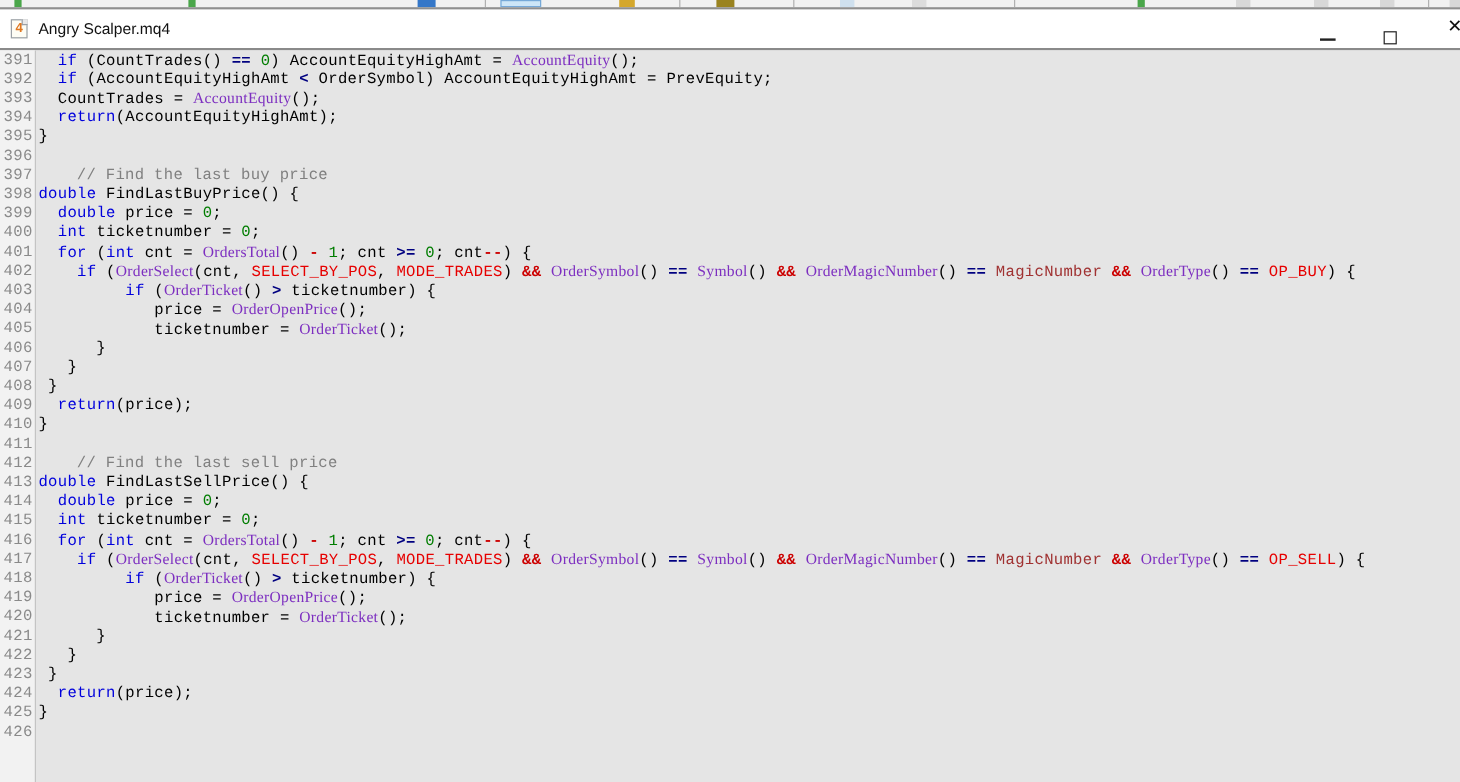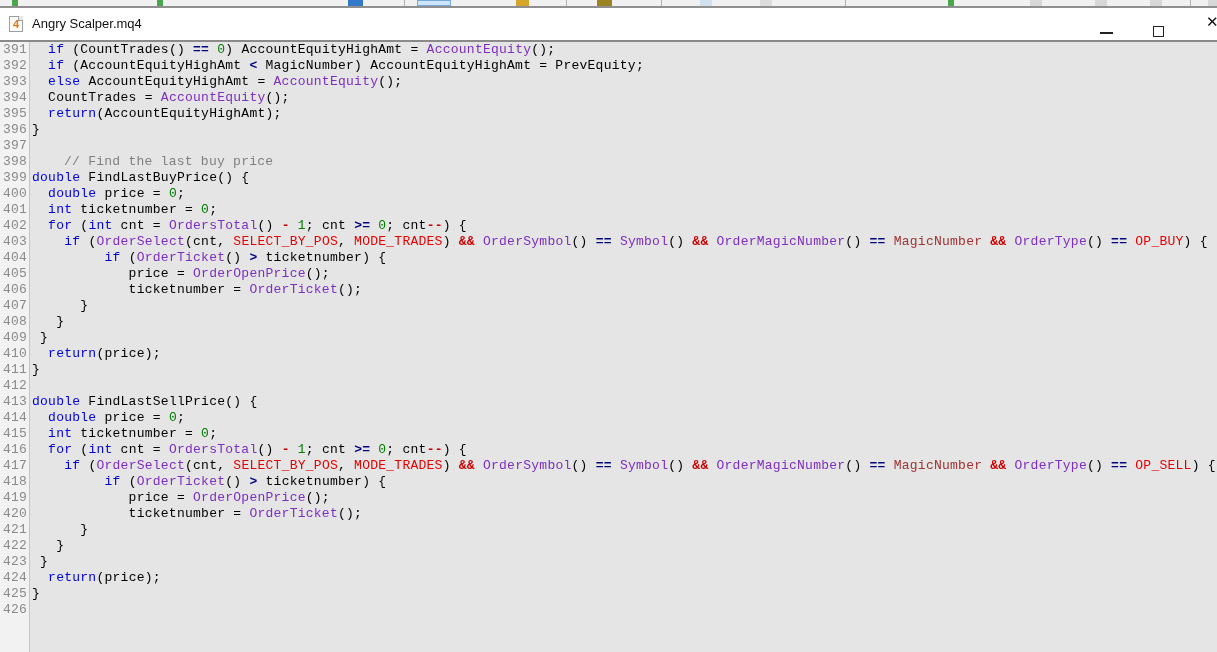--- a/index.html
+++ b/index.html
@@ -32,21 +32,21 @@
           display:flex;flex-direction:row;}
   .gutter{width:29px;background:#f2f2f2;border-right:1px solid #c4c4c4;flex:0 0 29px;}
   .gnum{height:16px;line-height:16px;padding-left:3px;
         font:13px "Liberation Mono","DejaVu Sans Mono",monospace;letter-spacing:0.25px;color:#8a8a8a;}
   .code{flex:1;overflow:hidden;padding-left:2px;}
   .row{height:16px;line-height:16px;white-space:pre;
        font:13px "Liberation Mono","DejaVu Sans Mono",monospace;letter-spacing:0.25px;color:#000;}
 
   
   .tk-kw {color:var(--kw);font-family:Liberation Mono, monospace;}
-  .tk-fn {color:var(--fn);}
+  .tk-fn {color:var(--fn);font-family:Liberation Serif, serif;}
   .tk-num{color:var(--num);}
   .tk-cmt{color:var(--cmt);margin-left:32px;}
   .tk-cst{color:var(--cst);}
   .tk-opr{color:var(--opr);font-weight:bold;}
   .tk-opn{color:var(--opn);font-weight:bold;}
   .tk-brn{color:var(--brn);}
   .tk-pl {color:var(--pl);}
 </style>
 </head>
 <body>
@@ -119,41 +119,41 @@
         <div class="gnum">420</div>
         <div class="gnum">421</div>
         <div class="gnum">422</div>
         <div class="gnum">423</div>
         <div class="gnum">424</div>
         <div class="gnum">425</div>
         <div class="gnum">426</div>
       </div>
     <div class="code" id="code">
         <div class="row"><span class="tk-pl">  </span><span class="tk-kw">if</span><span class="tk-pl"> (CountTrades() </span><span class="tk-opn">==</span><span class="tk-pl"> </span><span class="tk-num">0</span><span class="tk-pl">) AccountEquityHighAmt = </span><span class="tk-fn">AccountEquity</span><span class="tk-pl">();</span></div>
-        <div class="row"><span class="tk-pl">  </span><span class="tk-kw">if</span><span class="tk-pl"> (AccountEquityHighAmt </span><span class="tk-opn">&lt;</span><span class="tk-pl"> MagicNumber) AccountEquityHighAmt = PrevEquity;</span></div>
-        <div class="row"><span class="tk-pl">  </span><span class="tk-kw">else</span><span class="tk-pl"> AccountEquityHighAmt = </span><span class="tk-fn">AccountEquity</span><span class="tk-pl">();</span></div>
+        <div class="row"><span class="tk-pl">  </span><span class="tk-kw">if</span><span class="tk-pl"> (AccountEquityHighAmt </span><span class="tk-opn">&lt;</span><span class="tk-pl"> OrderSymbol) AccountEquityHighAmt = PrevEquity;</span></div>
         <div class="row"><span class="tk-pl">  CountTrades = </span><span class="tk-fn">AccountEquity</span><span class="tk-pl">();</span></div>
         <div class="row"><span class="tk-pl">  </span><span class="tk-kw">return</span><span class="tk-pl">(AccountEquityHighAmt);</span></div>
         <div class="row"><span class="tk-pl">}</span></div>
         <div class="row"></div>
         <div class="row"><span class="tk-cmt">// Find the last buy price</span></div>
         <div class="row"><span class="tk-kw">double</span><span class="tk-pl"> FindLastBuyPrice() {</span></div>
         <div class="row"><span class="tk-pl">  </span><span class="tk-kw">double</span><span class="tk-pl"> price = </span><span class="tk-num">0</span><span class="tk-pl">;</span></div>
         <div class="row"><span class="tk-pl">  </span><span class="tk-kw">int</span><span class="tk-pl"> ticketnumber = </span><span class="tk-num">0</span><span class="tk-pl">;</span></div>
         <div class="row"><span class="tk-pl">  </span><span class="tk-kw">for</span><span class="tk-pl"> (</span><span class="tk-kw">int</span><span class="tk-pl"> cnt = </span><span class="tk-fn">OrdersTotal</span><span class="tk-pl">() </span><span class="tk-opr">-</span><span class="tk-pl"> </span><span class="tk-num">1</span><span class="tk-pl">; cnt </span><span class="tk-opn">&gt;=</span><span class="tk-pl"> </span><span class="tk-num">0</span><span class="tk-pl">; cnt</span><span class="tk-opr">--</span><span class="tk-pl">) {</span></div>
         <div class="row"><span class="tk-pl">    </span><span class="tk-kw">if</span><span class="tk-pl"> (</span><span class="tk-fn">OrderSelect</span><span class="tk-pl">(cnt, </span><span class="tk-cst">SELECT_BY_POS</span><span class="tk-pl">, </span><span class="tk-cst">MODE_TRADES</span><span class="tk-pl">) </span><span class="tk-opr">&amp;&amp;</span><span class="tk-pl"> </span><span class="tk-fn">OrderSymbol</span><span class="tk-pl">() </span><span class="tk-opn">==</span><span class="tk-pl"> </span><span class="tk-fn">Symbol</span><span class="tk-pl">() </span><span class="tk-opr">&amp;&amp;</span><span class="tk-pl"> </span><span class="tk-fn">OrderMagicNumber</span><span class="tk-pl">() </span><span class="tk-opn">==</span><span class="tk-pl"> </span><span class="tk-brn">MagicNumber</span><span class="tk-pl"> </span><span class="tk-opr">&amp;&amp;</span><span class="tk-pl"> </span><span class="tk-fn">OrderType</span><span class="tk-pl">() </span><span class="tk-opn">==</span><span class="tk-pl"> </span><span class="tk-cst">OP_BUY</span><span class="tk-pl">) {</span></div>
         <div class="row"><span class="tk-pl">         </span><span class="tk-kw">if</span><span class="tk-pl"> (</span><span class="tk-fn">OrderTicket</span><span class="tk-pl">() </span><span class="tk-opn">&gt;</span><span class="tk-pl"> ticketnumber) {</span></div>
         <div class="row"><span class="tk-pl">            price = </span><span class="tk-fn">OrderOpenPrice</span><span class="tk-pl">();</span></div>
         <div class="row"><span class="tk-pl">            ticketnumber = </span><span class="tk-fn">OrderTicket</span><span class="tk-pl">();</span></div>
         <div class="row"><span class="tk-pl">      }</span></div>
         <div class="row"><span class="tk-pl">   }</span></div>
         <div class="row"><span class="tk-pl"> }</span></div>
         <div class="row"><span class="tk-pl">  </span><span class="tk-kw">return</span><span class="tk-pl">(price);</span></div>
         <div class="row"><span class="tk-pl">}</span></div>
         <div class="row"></div>
+        <div class="row"><span class="tk-cmt">// Find the last sell price</span></div>
         <div class="row"><span class="tk-kw">double</span><span class="tk-pl"> FindLastSellPrice() {</span></div>
         <div class="row"><span class="tk-pl">  </span><span class="tk-kw">double</span><span class="tk-pl"> price = </span><span class="tk-num">0</span><span class="tk-pl">;</span></div>
         <div class="row"><span class="tk-pl">  </span><span class="tk-kw">int</span><span class="tk-pl"> ticketnumber = </span><span class="tk-num">0</span><span class="tk-pl">;</span></div>
         <div class="row"><span class="tk-pl">  </span><span class="tk-kw">for</span><span class="tk-pl"> (</span><span class="tk-kw">int</span><span class="tk-pl"> cnt = </span><span class="tk-fn">OrdersTotal</span><span class="tk-pl">() </span><span class="tk-opr">-</span><span class="tk-pl"> </span><span class="tk-num">1</span><span class="tk-pl">; cnt </span><span class="tk-opn">&gt;=</span><span class="tk-pl"> </span><span class="tk-num">0</span><span class="tk-pl">; cnt</span><span class="tk-opr">--</span><span class="tk-pl">) {</span></div>
         <div class="row"><span class="tk-pl">    </span><span class="tk-kw">if</span><span class="tk-pl"> (</span><span class="tk-fn">OrderSelect</span><span class="tk-pl">(cnt, </span><span class="tk-cst">SELECT_BY_POS</span><span class="tk-pl">, </span><span class="tk-cst">MODE_TRADES</span><span class="tk-pl">) </span><span class="tk-opr">&amp;&amp;</span><span class="tk-pl"> </span><span class="tk-fn">OrderSymbol</span><span class="tk-pl">() </span><span class="tk-opn">==</span><span class="tk-pl"> </span><span class="tk-fn">Symbol</span><span class="tk-pl">() </span><span class="tk-opr">&amp;&amp;</span><span class="tk-pl"> </span><span class="tk-fn">OrderMagicNumber</span><span class="tk-pl">() </span><span class="tk-opn">==</span><span class="tk-pl"> </span><span class="tk-brn">MagicNumber</span><span class="tk-pl"> </span><span class="tk-opr">&amp;&amp;</span><span class="tk-pl"> </span><span class="tk-fn">OrderType</span><span class="tk-pl">() </span><span class="tk-opn">==</span><span class="tk-pl"> </span><span class="tk-cst">OP_SELL</span><span class="tk-pl">) {</span></div>
         <div class="row"><span class="tk-pl">         </span><span class="tk-kw">if</span><span class="tk-pl"> (</span><span class="tk-fn">OrderTicket</span><span class="tk-pl">() </span><span class="tk-opn">&gt;</span><span class="tk-pl"> ticketnumber) {</span></div>
         <div class="row"><span class="tk-pl">            price = </span><span class="tk-fn">OrderOpenPrice</span><span class="tk-pl">();</span></div>
         <div class="row"><span class="tk-pl">            ticketnumber = </span><span class="tk-fn">OrderTicket</span><span class="tk-pl">();</span></div>
         <div class="row"><span class="tk-pl">      }</span></div>
         <div class="row"><span class="tk-pl">   }</span></div>

